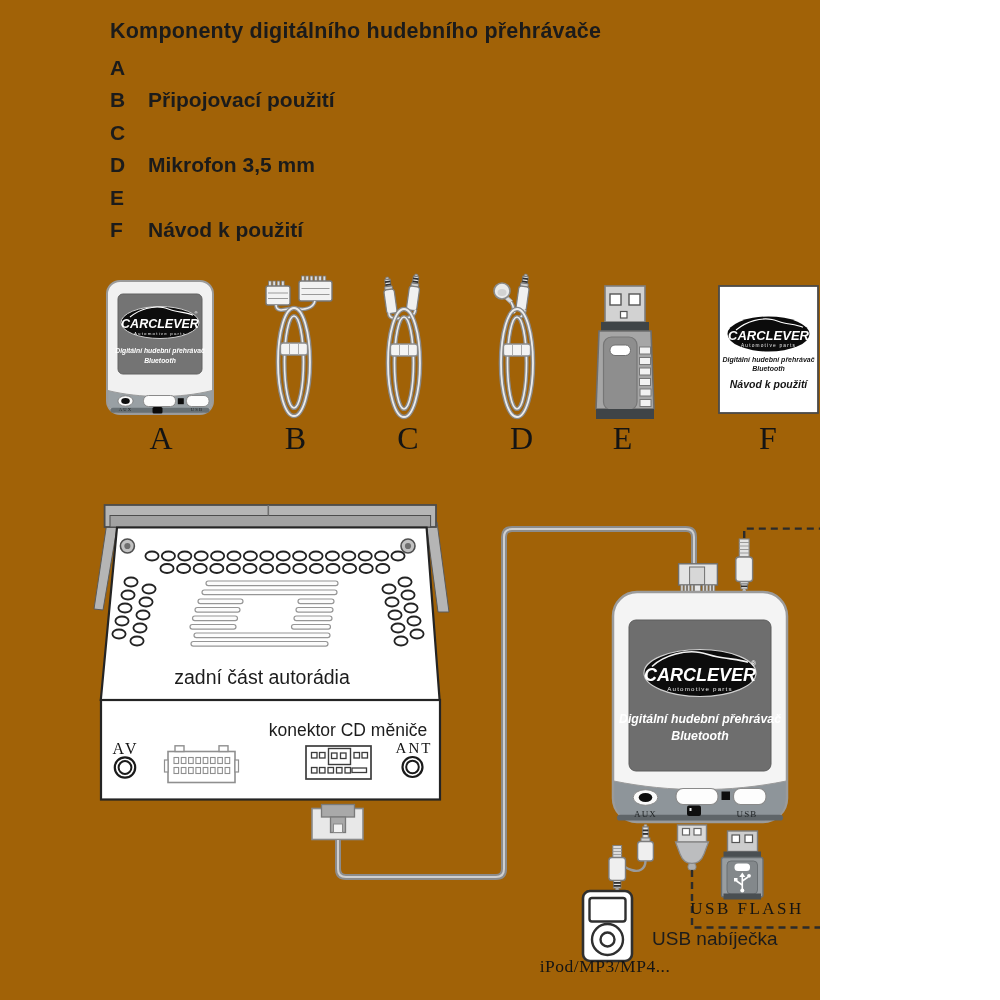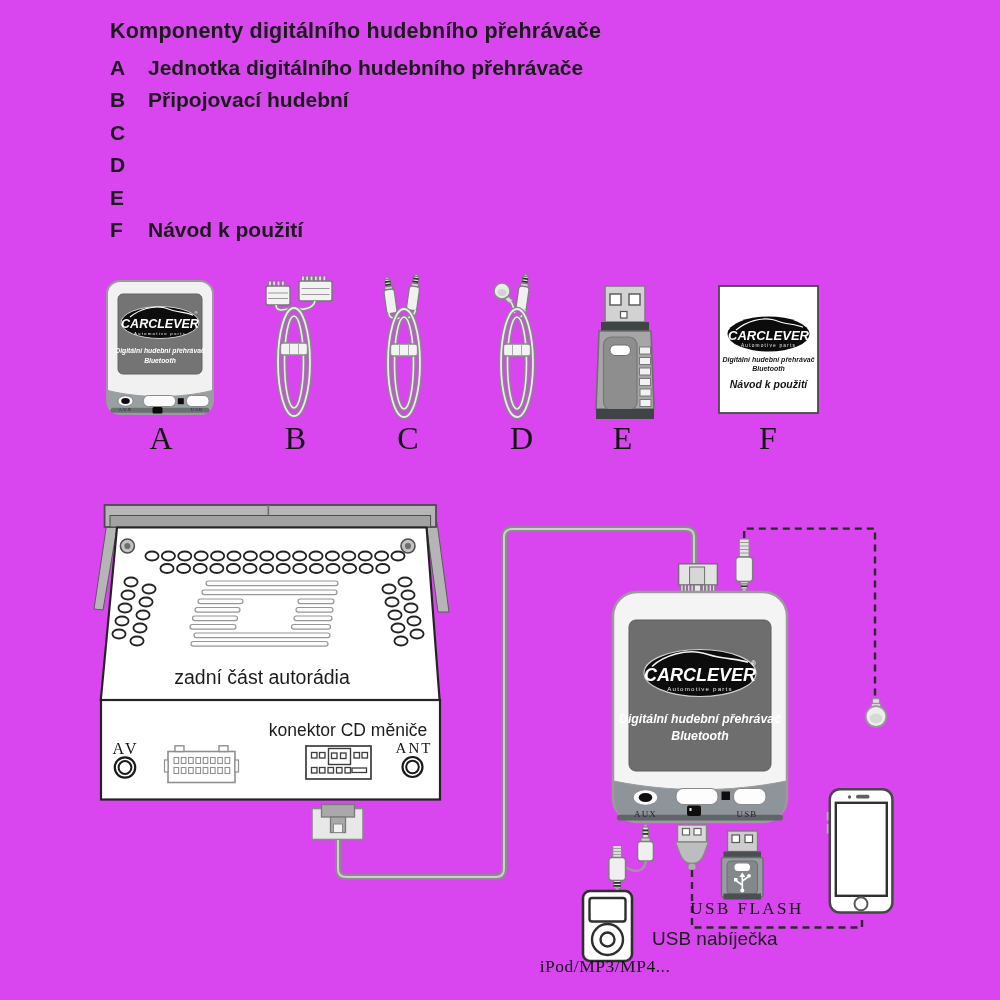--- a/index.html
+++ b/index.html
@@ -1,17 +1,17 @@
 <!DOCTYPE html>
 <html><head>
 <meta charset="utf-8">
 <style>
   html,body{margin:0;padding:0;background:#ffffff;}
-  .page{position:relative;width:1000px;height:1000px;background:#d946ef;overflow:hidden;
-        font-family:"Liberation Sans",sans-serif;color:#1c1c1c;}
+  .page{position:relative;width:796px;height:1000px;background:#a16207;overflow:hidden;
+        font-family:"Liberation Sans",sans-serif;color:#1c1c1c;padding-left:24px;}
   .header{position:absolute;left:110px;top:20px;}
   .header h1{margin:0;font-size:21.5px;line-height:23px;font-weight:700;letter-spacing:.2px;color:#1b1b1b;}
   .plist{margin-top:9px;}
   .prow{display:flex;line-height:32.45px;font-size:21px;font-weight:700;color:#1b1b1b;}
   .pletter{width:38px;flex:0 0 38px;}
   .svgabs{position:absolute;}
   
   .t-sans{font-family:"Liberation Sans",sans-serif;fill:#1c1c1c;}
   .t-serif{font-family:"Liberation Serif","DejaVu Serif",serif;fill:#141414;}
   .t-logo{font-family:"Liberation Sans",sans-serif;font-weight:700;font-style:italic;fill:#ffffff;}
@@ -23,31 +23,31 @@
 </head>
 <body>
 
 <div class="page">
 
   <div class="header">
     <h1>Komponenty digitálního hudebního přehrávače</h1>
     <div class="plist">
       <div class="prow">
         <span class="pletter">A</span>
-        <span class="plabel">Jednotka digitálního hudebního přehrávače</span>
       </div>
       <div class="prow">
         <span class="pletter">B</span>
-        <span class="plabel">Připojovací hudební</span>
+        <span class="plabel">Připojovací použití</span>
       </div>
       <div class="prow">
         <span class="pletter">C</span>
       </div>
       <div class="prow">
         <span class="pletter">D</span>
+        <span class="plabel">Mikrofon 3,5 mm</span>
       </div>
       <div class="prow">
         <span class="pletter">E</span>
       </div>
       <div class="prow">
         <span class="pletter">F</span>
         <span class="plabel">Návod k použití</span>
       </div>
     </div>
   </div>

